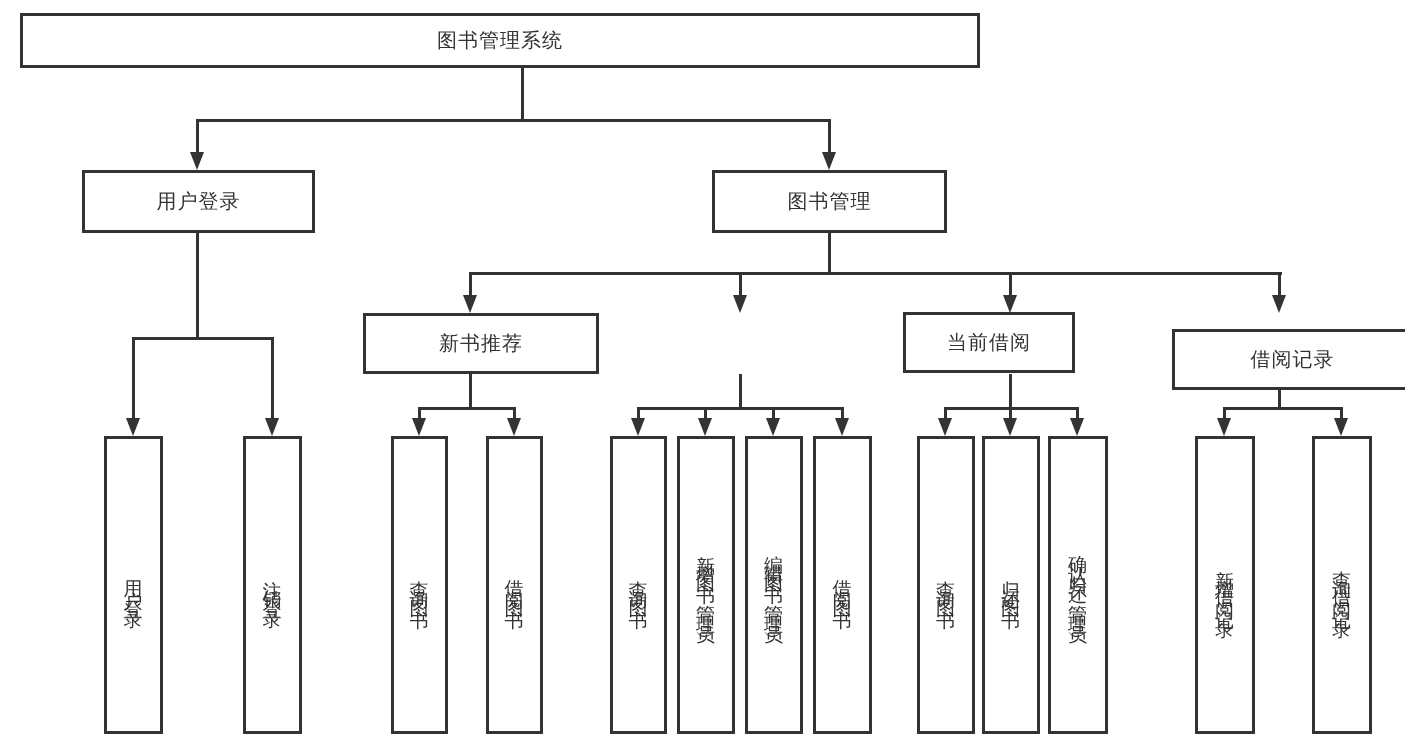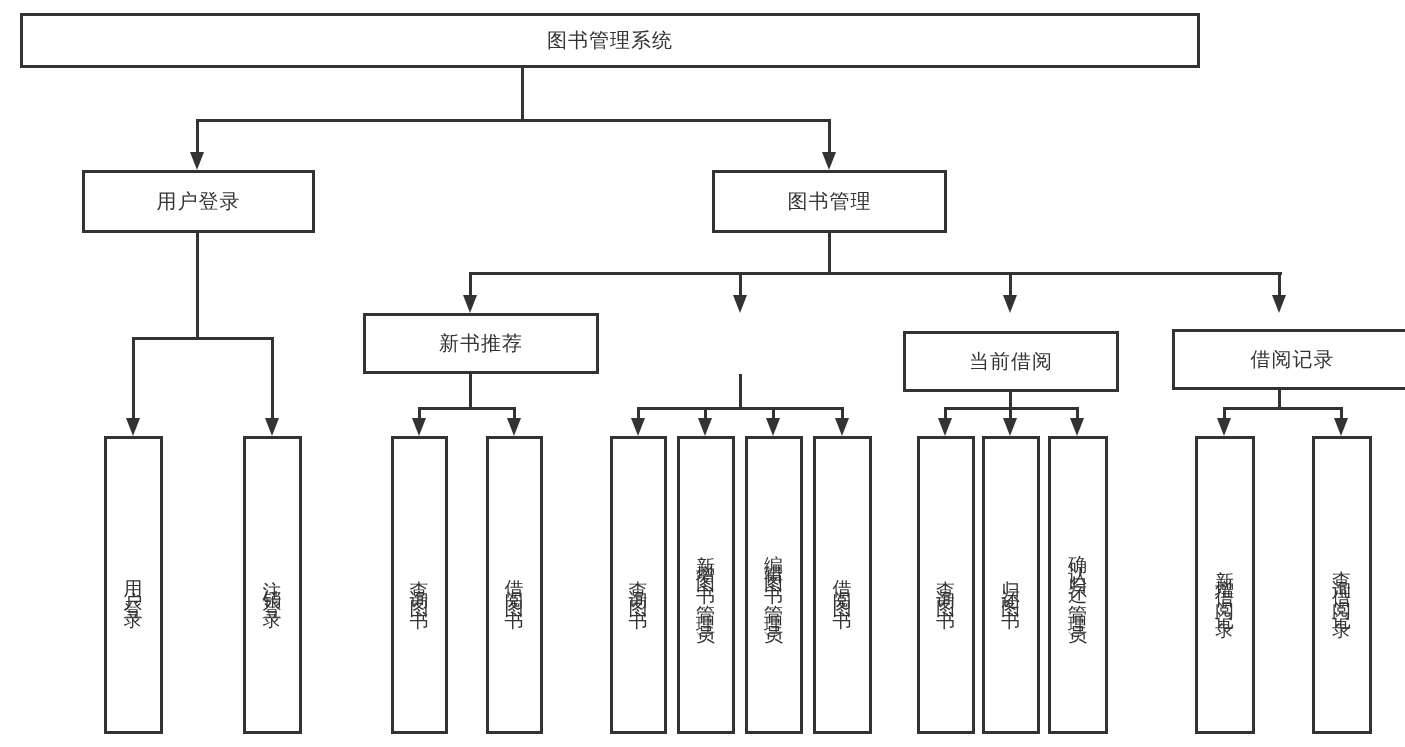--- a/index.html
+++ b/index.html
@@ -32,21 +32,21 @@
   .watermark{
     position:absolute;right:7px;bottom:6px;z-index:5;
     font-size:21px;color:rgba(183,183,183,0.95);white-space:nowrap;
   }
 </style>
 </head>
 <body>
 
 <div id="stage">
 
-  <div class="box" style="left:20px;top:13px;width:1180px;height:55px">
+  <div class="box" style="left:20px;top:13px;width:960px;height:55px">
     <span>图书管理系统</span>
   </div>
 
   <div class="vl" style="left:521px;top:68px;height:51px"></div>
   <div class="hl" style="left:196px;top:119px;width:634px"></div>
   <div class="vl" style="left:196px;top:119px;height:35px"></div>
   <div class="arr" style="left:190px;top:152px"></div>
   <div class="vl" style="left:828px;top:119px;height:35px"></div>
   <div class="arr" style="left:822px;top:152px"></div>
 
@@ -71,21 +71,21 @@
   <div class="vl" style="left:739px;top:272px;height:25px"></div>
   <div class="arr" style="left:733px;top:295px"></div>
   <div class="vl" style="left:1009px;top:272px;height:25px"></div>
   <div class="arr" style="left:1003px;top:295px"></div>
   <div class="vl" style="left:1278px;top:272px;height:25px"></div>
   <div class="arr" style="left:1272px;top:295px"></div>
 
   <div class="box" style="left:363px;top:313px;width:236px;height:61px">
     <span>新书推荐</span>
   </div>
-  <div class="box" style="left:903px;top:331px;width:216px;height:61px">
+  <div class="box" style="left:903px;top:312px;width:172px;height:61px">
     <span>当前借阅</span>
   </div>
   <div class="box" style="left:1172px;top:329px;width:241px;height:61px">
     <span>借阅记录</span>
   </div>
 
   <div class="vl" style="left:469px;top:374px;height:33px"></div>
   <div class="hl" style="left:418px;top:407px;width:98px"></div>
   <div class="vl" style="left:418px;top:407px;height:13px"></div>
   <div class="arr" style="left:412px;top:418px"></div>

